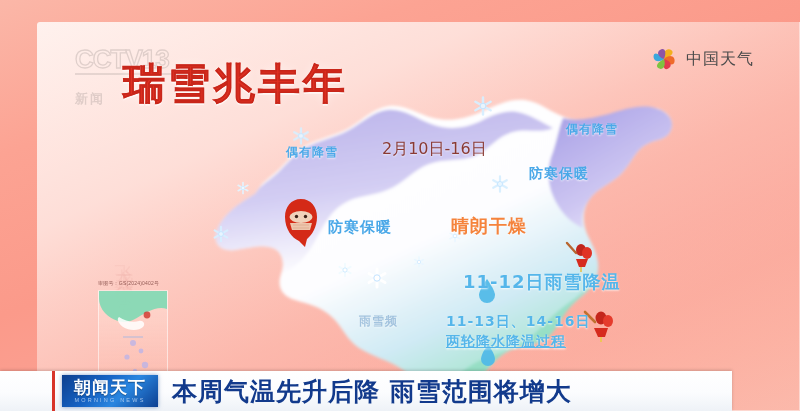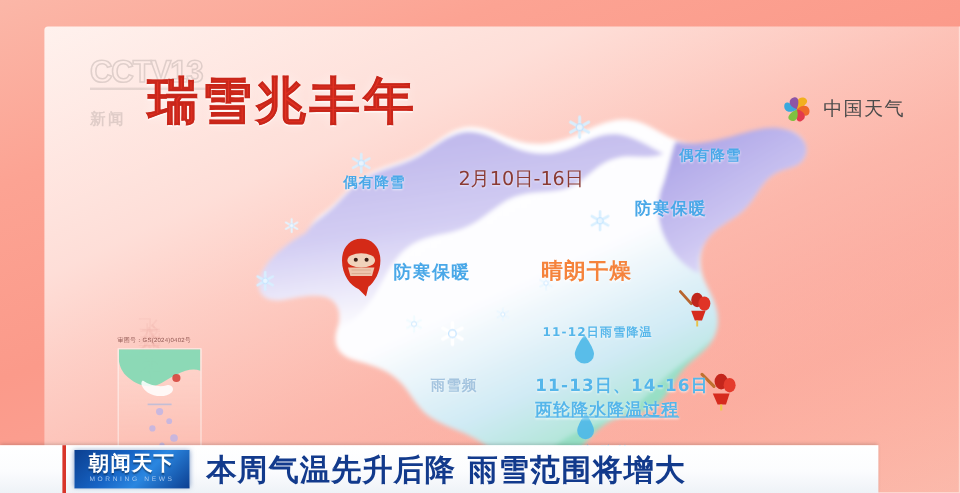--- a/index.html
+++ b/index.html
@@ -44,21 +44,21 @@
   #title{
     position:absolute;left:86px;top:34px;
     font-family:"DejaVu Sans","Liberation Sans",sans-serif;
     font-size:42px;font-weight:bold;letter-spacing:3px;
     color:#e03022;
     text-shadow:0 2px 0 rgba(255,255,255,.65),0 0 10px rgba(255,255,255,.5);
     -webkit-text-stroke:.5px #c8261a;
   }
 
   
-  #cw-logo{position:absolute;right:46px;top:24px;display:flex;align-items:center;gap:9px;margin-top:32px;}
+  #cw-logo{position:absolute;right:46px;top:24px;display:flex;align-items:center;gap:9px;}
   #cw-logo .mark{width:26px;height:26px;}
   #cw-logo .txt{font-size:16px;color:#4b4b4b;letter-spacing:1px;font-family:"DejaVu Sans",sans-serif;}
 
   
   #map{position:absolute;left:160px;top:52px;width:500px;height:335px;}
   #map svg{width:100%;height:100%;display:block;}
 
   
   .lbl{position:absolute;white-space:nowrap;font-family:"DejaVu Sans","Liberation Sans",sans-serif;
        font-weight:bold;letter-spacing:1px;}
@@ -68,21 +68,21 @@
   .lbl.orange{color:#f5833c;text-shadow:0 1px 2px rgba(255,255,255,.85);}
   .lbl.maroon{color:#8a3a33;text-shadow:0 1px 2px rgba(255,255,255,.7);letter-spacing:0px;}
 
   #lbl-date{left:345px;top:117px;font-size:16px;font-weight:normal;}
   #lbl-snow-nw{left:249px;top:122px;font-size:12px;}
   #lbl-snow-ne{left:529px;top:99px;font-size:12px;}
   #lbl-warm-ne{left:492px;top:143px;font-size:14px;}
   #lbl-warm-w{left:291px;top:196px;font-size:15px;}
   #lbl-dry{left:414px;top:192px;font-size:18px;}
   #lbl-rs-freq{left:302px;top:291px;font-size:12px;margin-left:20px;}
-  #lbl-1112{left:415px;top:248px;font-size:10px;}
+  #lbl-1112{left:426px;top:248px;font-size:18px;}
   #lbl-1113a{left:409px;top:291px;font-size:14px;}
   #lbl-1113b{left:409px;top:311px;font-size:14px;text-decoration:underline;}
   #lbl-zhouchu-a{left:437px;top:347px;font-size:12px;}
   #lbl-zhouchu-b{left:437px;top:364px;font-size:12px;}
 
   
   #maskman{position:absolute;left:244px;top:175px;width:40px;height:52px;}
 
   
   .lantern{position:absolute;}

